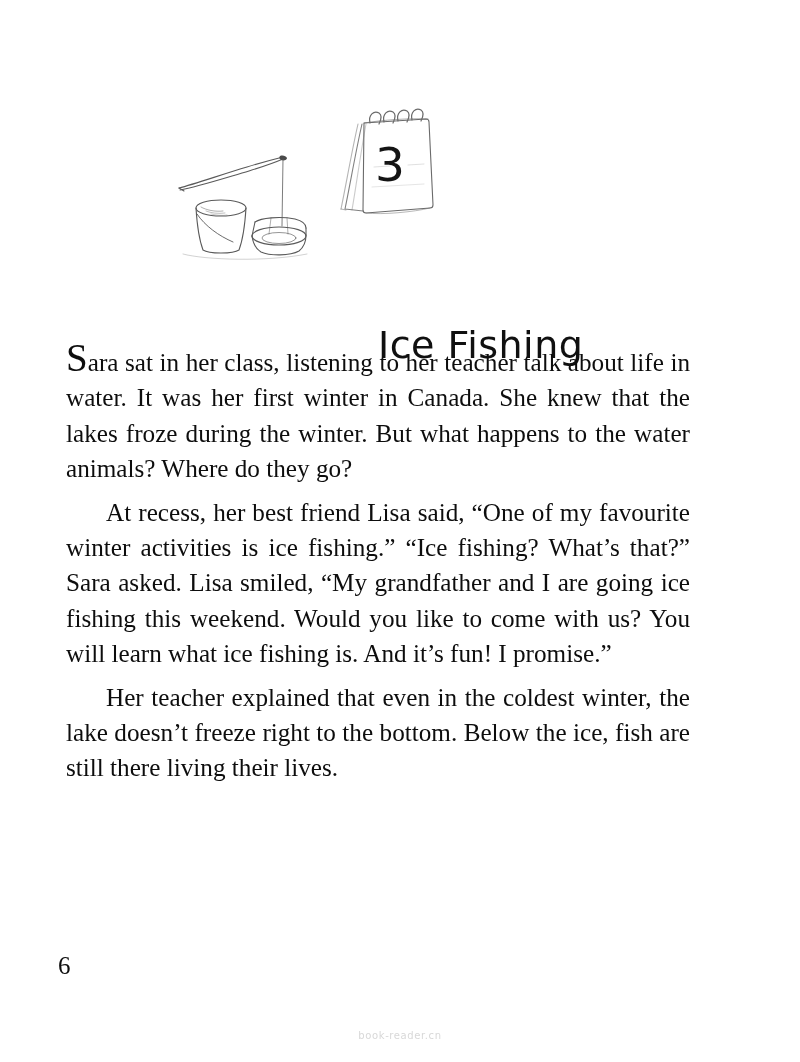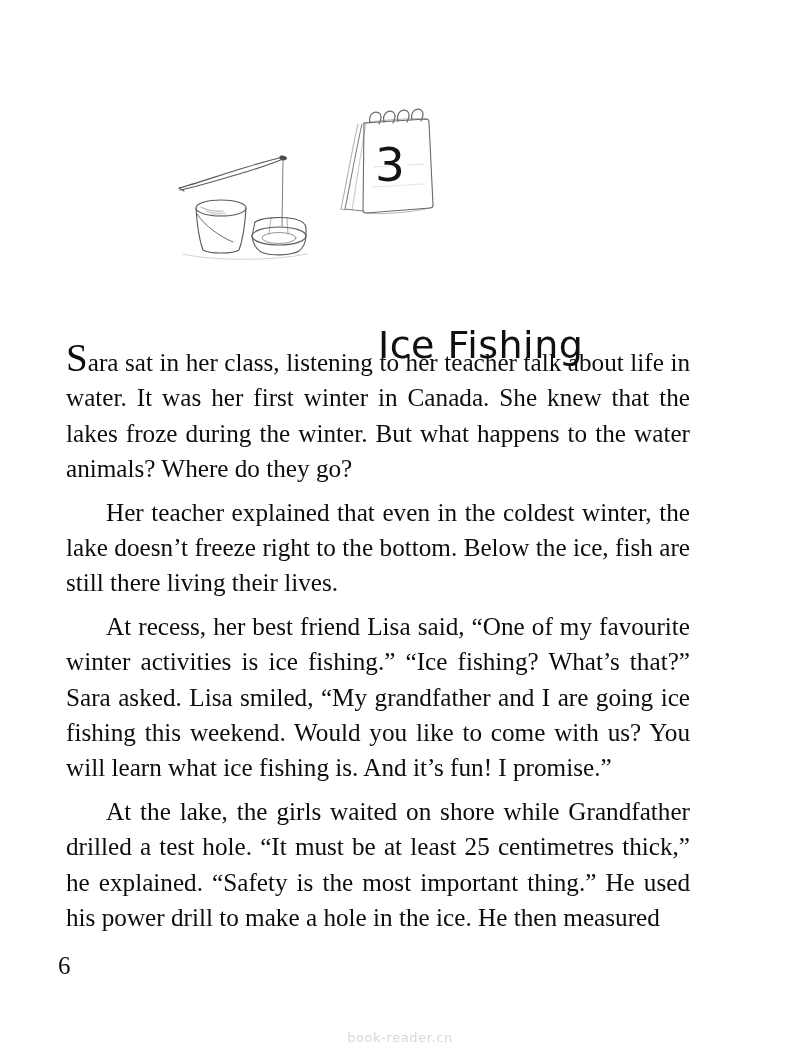--- a/index.html
+++ b/index.html
@@ -104,21 +104,21 @@
     color: #0d0d0d;
   }
 
   .watermark {
     position: absolute;
     left: 0;
     top: 1030px;
     width: 800px;
     text-align: center;
     font-family: "DejaVu Sans", "Liberation Sans", sans-serif;
-    font-size: 13px;
+    font-size: 10px;
     letter-spacing: 0.6px;
     color: #d8d8d8;
   }
 </style>
 </head>
 <body>
 
 <div class="page">
 
   <div class="chapter-header">
@@ -188,22 +188,21 @@
         </g>
       </svg>
       <div class="chapter-number">3</div>
     </div>
 
     <div class="chapter-title">Ice Fishing</div>
   </div>
 
   <div class="body-text">
     <p class="para first">Sara sat in her class, listening to her teacher talk about life in water. It was her first winter in Canada. She knew that the lakes froze during the winter. But what happens to the water animals? Where do they go?</p>
+    <p class="para">At recess, her best friend Lisa said, “One of my favourite winter activities is ice fishing.” “Ice fishing? What’s that?” Sara asked. Lisa smiled, “My grandfather and I are going ice fishing this weekend. Would you like to come with us? You will learn what ice fishing is. And it’s fun! I promise.”</p>
     <p class="para">Her teacher explained that even in the coldest winter, the lake doesn’t freeze right to the bottom. Below the ice, fish are still there living their lives.</p>
-    <p class="para">At recess, her best friend Lisa said, “One of my favourite winter activities is ice fishing.” “Ice fishing? What’s that?” Sara asked. Lisa smiled, “My grandfather and I are going ice fishing this weekend. Would you like to come with us? You will learn what ice fishing is. And it’s fun! I promise.”</p>
-    <p class="para">At the lake, the girls waited on shore while Grandfather drilled a test hole. “It must be at least 25 centimetres thick,” he explained. “Safety is the most important thing.” He used his power drill to make a hole in the ice. He then measured</p>
   </div>
 
   <div class="page-number">6</div>
 
   <div class="watermark">book-reader.cn</div>
 
 </div>
 
 </body></html>

